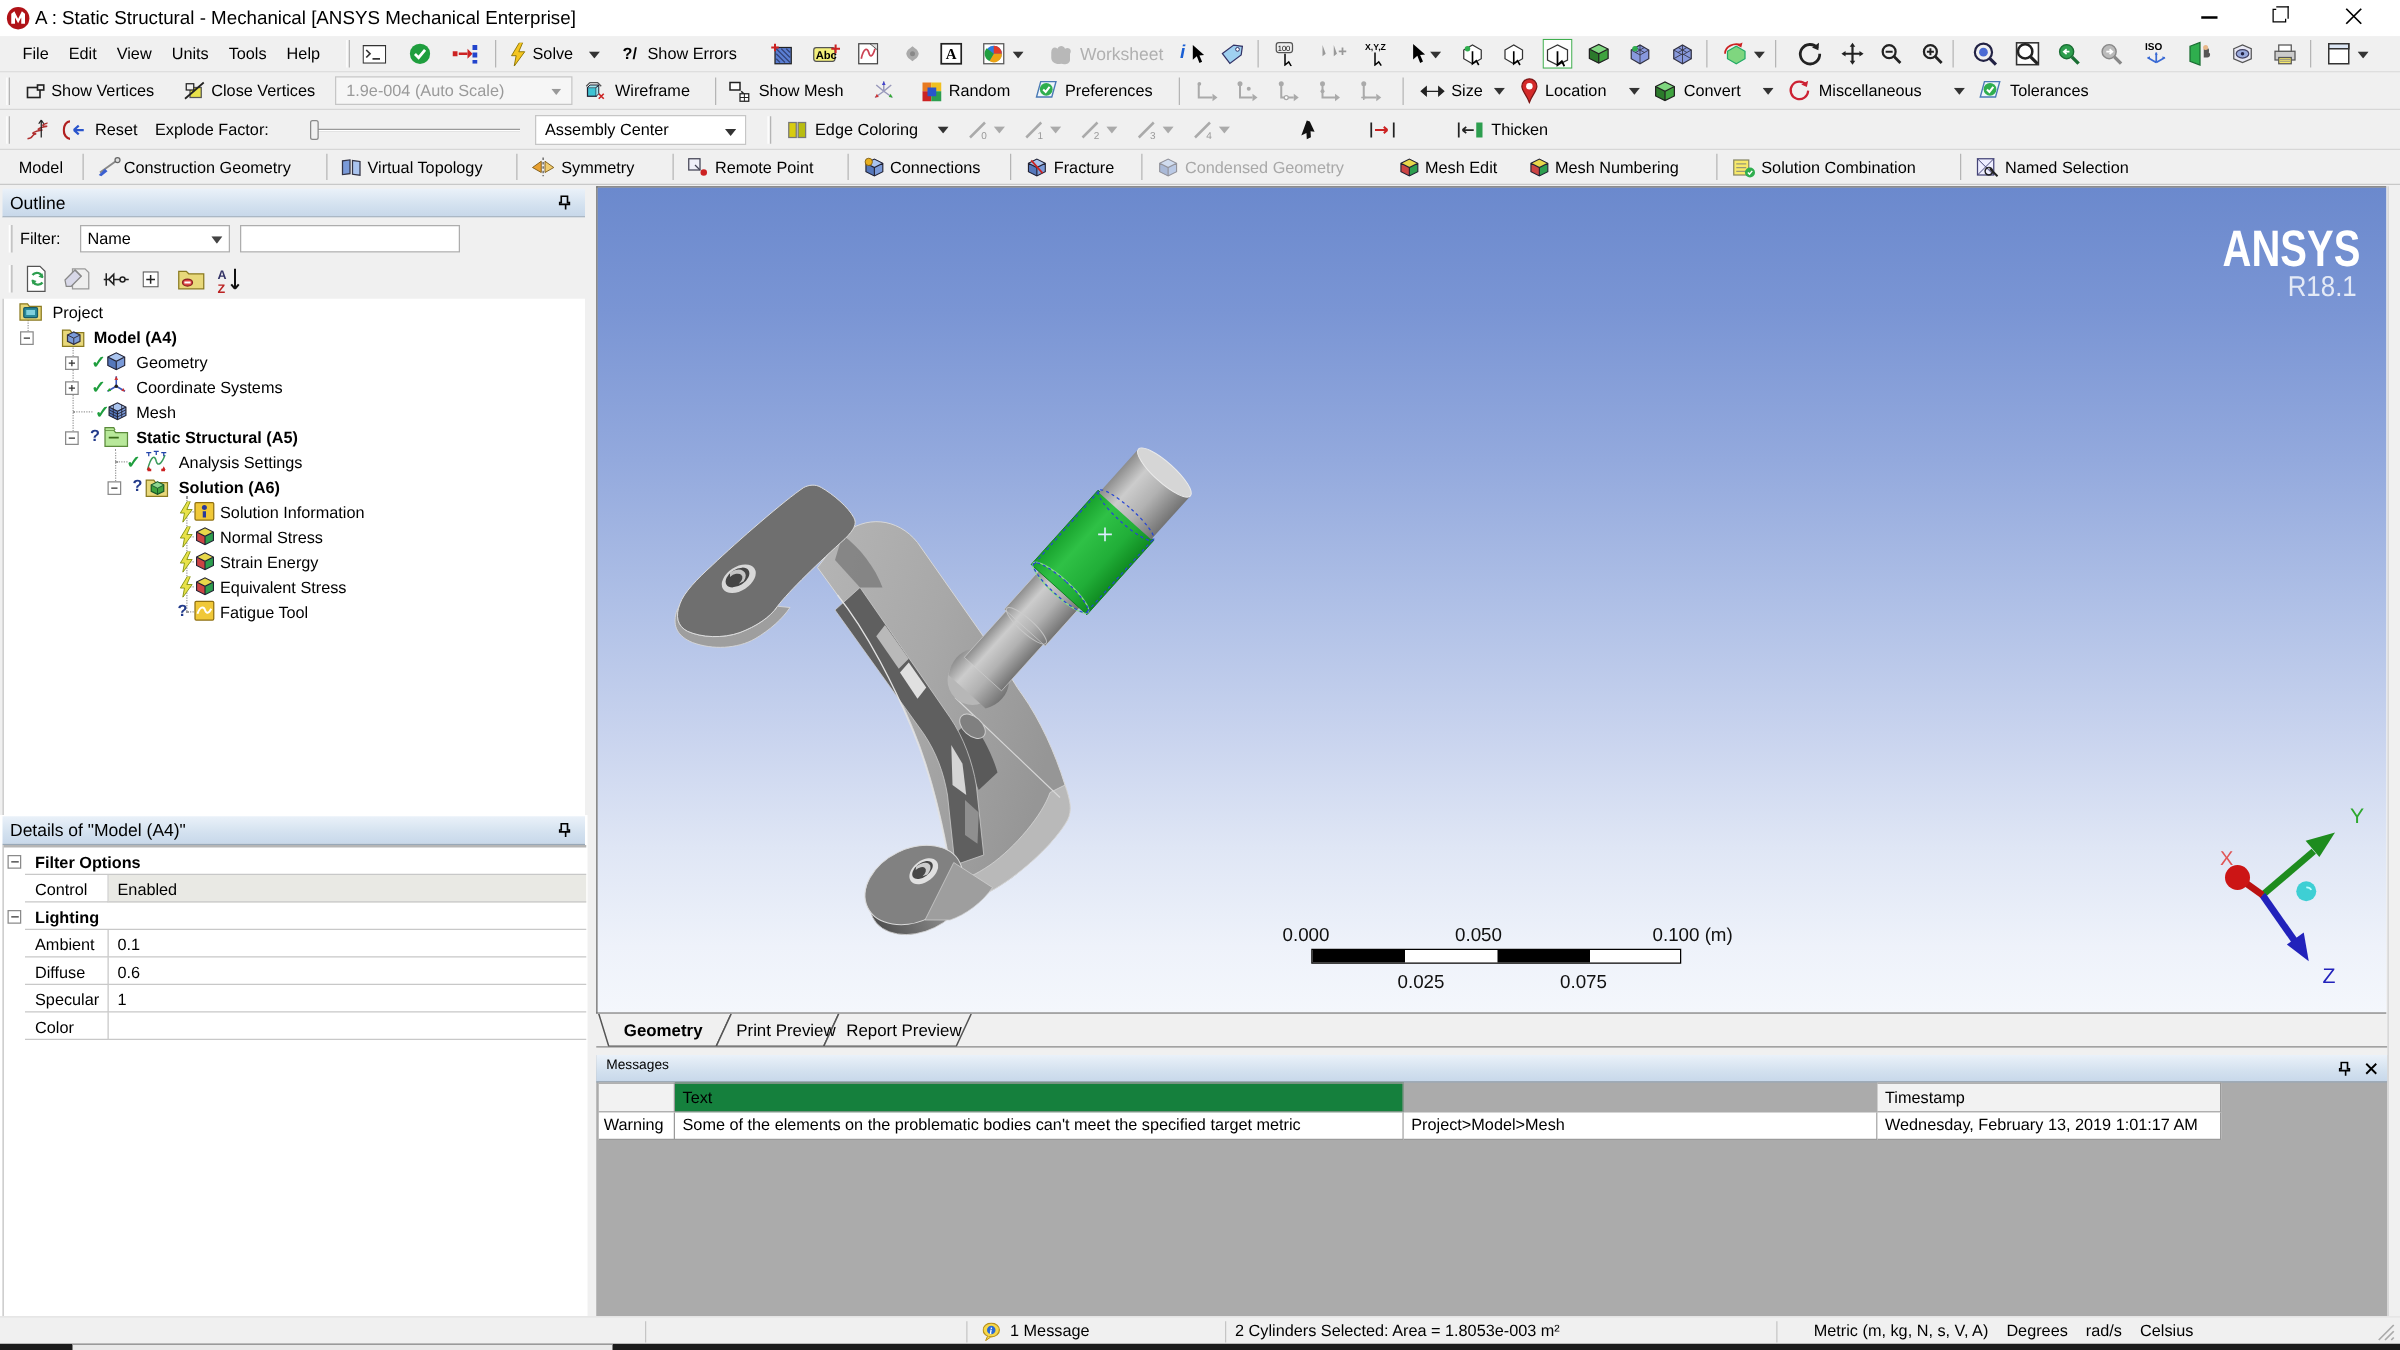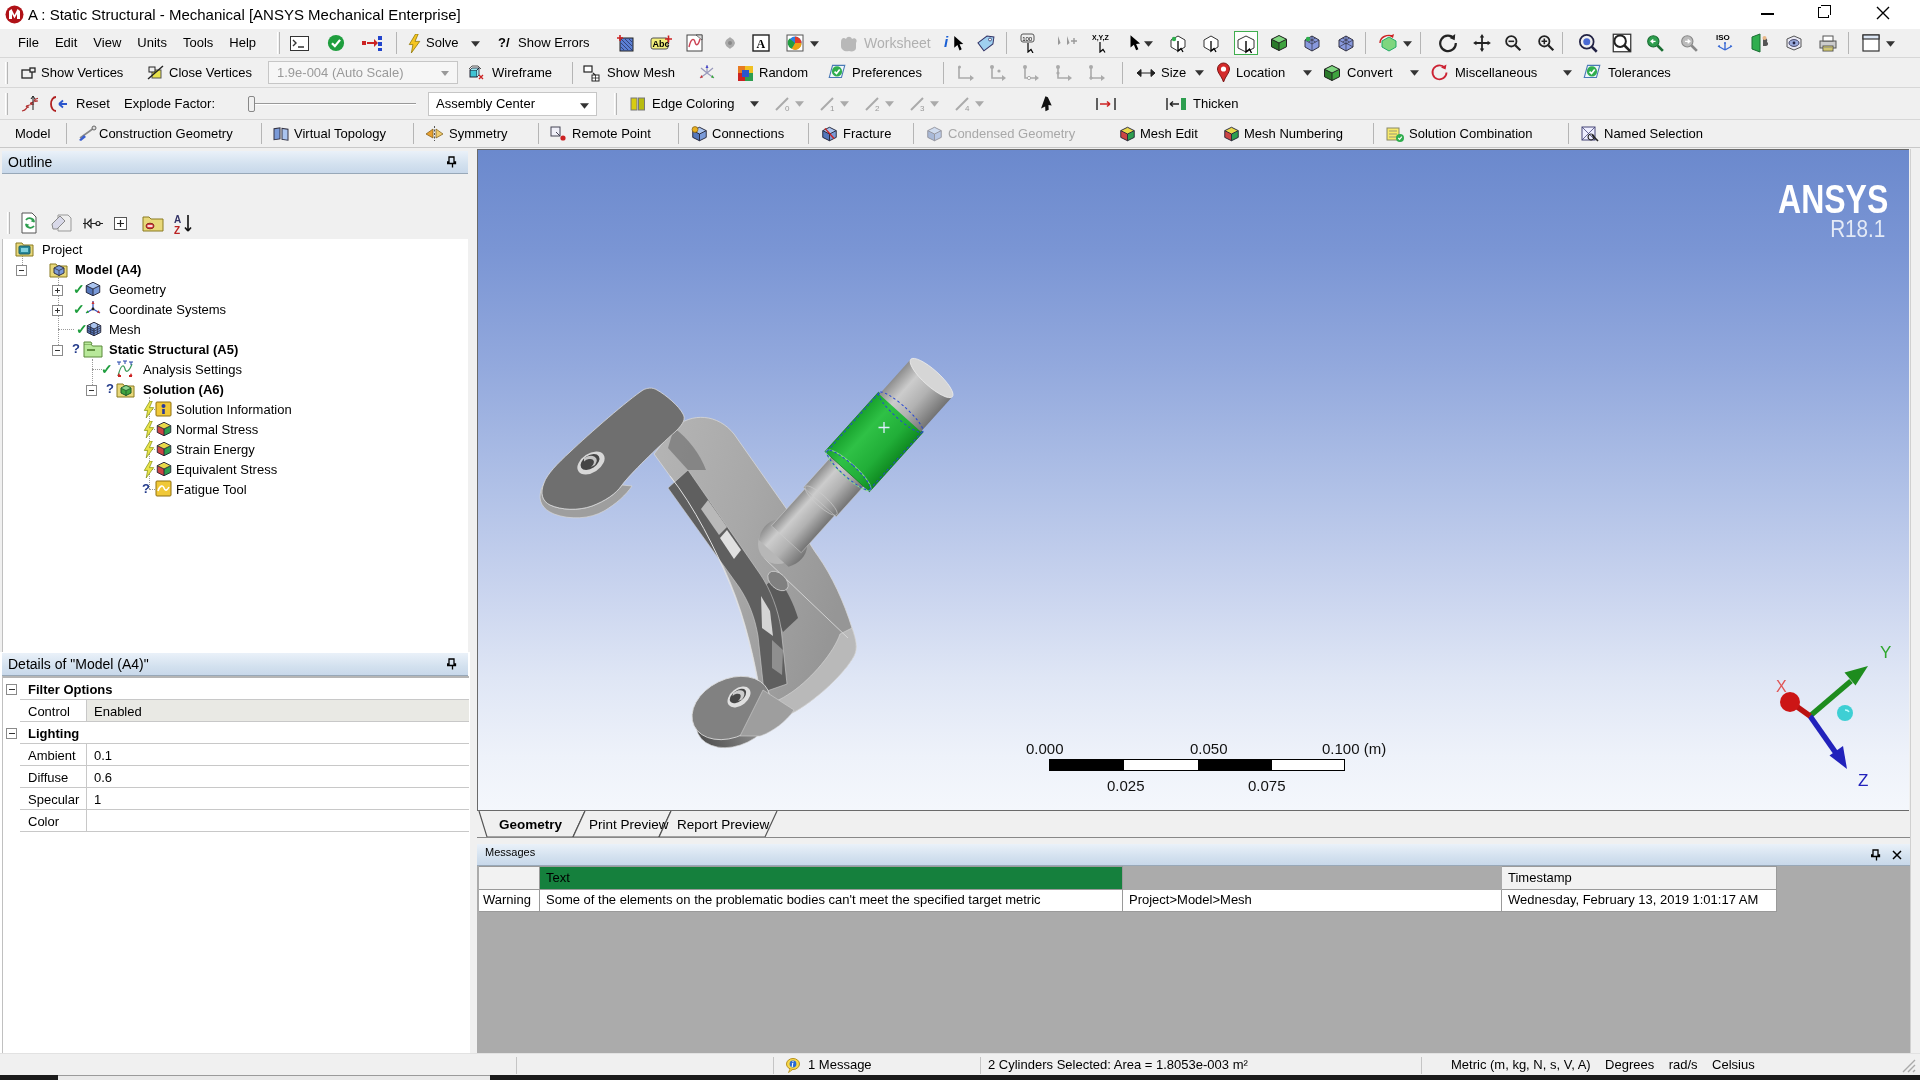--- a/index.html
+++ b/index.html
@@ -574,20 +574,30 @@
       <path d="M11 9 a3 3 0 1 0 0.1 0" fill="none" stroke="#222" stroke-width="1.2"></path>
     </svg>
   <span class="abs" style="left:1604px;top:0;">Named Selection</span>
 </div>
 
 <div class="abs" style="left:0;top:148px;width:470px;height:504px;background:#f0f0f0;">
   <div class="abs panelhdr" style="left:2px;top:3px;width:466px;height:23px;padding:3px 6px;font-size:14px;">Outline
     <svg class="abs" style="right:10px;top:5px;" width="11" height="13" viewBox="0 0 11 13">
         <path d="M2 1 h5 v5 h1.5 v1.5 h-8 V6 H2 z M5.5 7.5 v4" stroke="#000" stroke-width="1.3" fill="none"></path>
       </svg>
+  </div>
+  <div class="abs" style="left:2px;top:26px;width:466px;height:34px;background:#f0f0f0;">
+    <div class="abs" style="left:5px;top:6px;width:3px;height:22px;border-left:1px solid #fff;border-right:1px solid #b5b5b5;"></div>
+    <span class="abs" style="left:14px;top:9px;">Filter:</span>
+    <div class="abs" style="left:62px;top:6px;width:120px;height:22px;background:#fff;border:1px solid #adadad;padding:2px 5px;">Name
+      <svg class="abs" style="right:5px;top:8px;" width="9" height="6" viewBox="0 0 9 6">
+          <path d="M0 0 h9 L4.5 6 z" fill="#444"></path>
+        </svg>
+    </div>
+    <div class="abs" style="left:190px;top:6px;width:176px;height:22px;background:#fff;border:1px solid #adadad;"></div>
   </div>
   <div class="abs" style="left:2px;top:60px;width:466px;height:31px;background:#f0f0f0;">
     <div class="abs" style="left:5px;top:4px;width:3px;height:22px;border-left:1px solid #fff;border-right:1px solid #b5b5b5;"></div>
     <svg class="abs" style="left:17px;top:4px" width="20" height="22" viewBox="0 0 20 22">
         <path d="M3 1 h10 l4 4 v16 h-14 Z" fill="#fff" stroke="#555"></path>
         <path d="M7 8 a4.5 4.5 0 0 1 8 2 M15 14 a4.5 4.5 0 0 1 -8 -2" stroke="#2d9e4f" stroke-width="1.8" fill="none"></path>
         <path d="M15 6.5 l0.5 4 -3.8 -1.2 Z M7 15.5 l-0.5 -4 3.8 1.2 Z" fill="#2d9e4f"></path>
       </svg>
     <svg class="abs" style="left:48px;top:6px" width="22" height="18" viewBox="0 0 22 18">
         <path d="M8 1 h10 l3 3 v13 h-13 Z" fill="#eee" stroke="#999"></path>
@@ -871,27 +881,27 @@
       <ellipse cx="222" cy="0" rx="8" ry="28" fill="#d6d6d6" stroke="#ebebeb" stroke-width="0.8"></ellipse>
       <ellipse cx="98" cy="0" rx="6.5" ry="29" fill="none" stroke="#2746d4" stroke-width="1" stroke-dasharray="2.5 2.5"></ellipse>
       <ellipse cx="176" cy="0" rx="6.5" ry="29.5" fill="none" stroke="#2746d4" stroke-width="1" stroke-dasharray="2.5 2.5"></ellipse>
       <path d="M 98,-28.5 L 176,-29 M 98,28.5 L 176,29" stroke="#2746d4" stroke-width="1" stroke-dasharray="2.5 2.5"></path>
     </g>
     <path d="M 406,272 l 0,11 M 400.5,277.5 l 11,0" stroke="#ddeeff" stroke-width="1.3"></path>
   </svg>
 
   <div class="abs" style="left:540px;top:590px;width:400px;height:60px;color:#111;font-size:15px;">
     <span class="abs" style="left:8px;top:0;">0.000</span>
-    <span class="abs" style="left:172px;top:0;text-align:center;">0.050</span>
+    <span class="abs" style="left:146px;top:0;text-align:center;">0.050</span>
     <span class="abs" style="left:304px;top:0;">0.100 (m)</span>
     <div class="abs" style="left:31px;top:19px;width:296px;height:12px;border:1px solid #000;background:#fff;">
       <div class="abs" style="left:0;top:0;width:74px;height:10px;background:#000;"></div>
       <div class="abs" style="left:148px;top:0;width:74px;height:10px;background:#000;"></div>
     </div>
-    <span class="abs" style="left:89px;top:37px;">0.025</span>
+    <span class="abs" style="left:100px;top:37px;">0.025</span>
     <span class="abs" style="left:230px;top:37px;">0.075</span>
   </div>
 
   <svg class="abs" style="left:1290px;top:480px;" width="140" height="170" viewBox="0 0 140 170" id="triad">
     <defs>
       <linearGradient id="gY" x1="0" y1="0" x2="1" y2="0">
           <stop offset="0" stop-color="#0f6a0f"></stop>
           <stop offset="1" stop-color="#2fae2f"></stop>
         </linearGradient>
     </defs>

